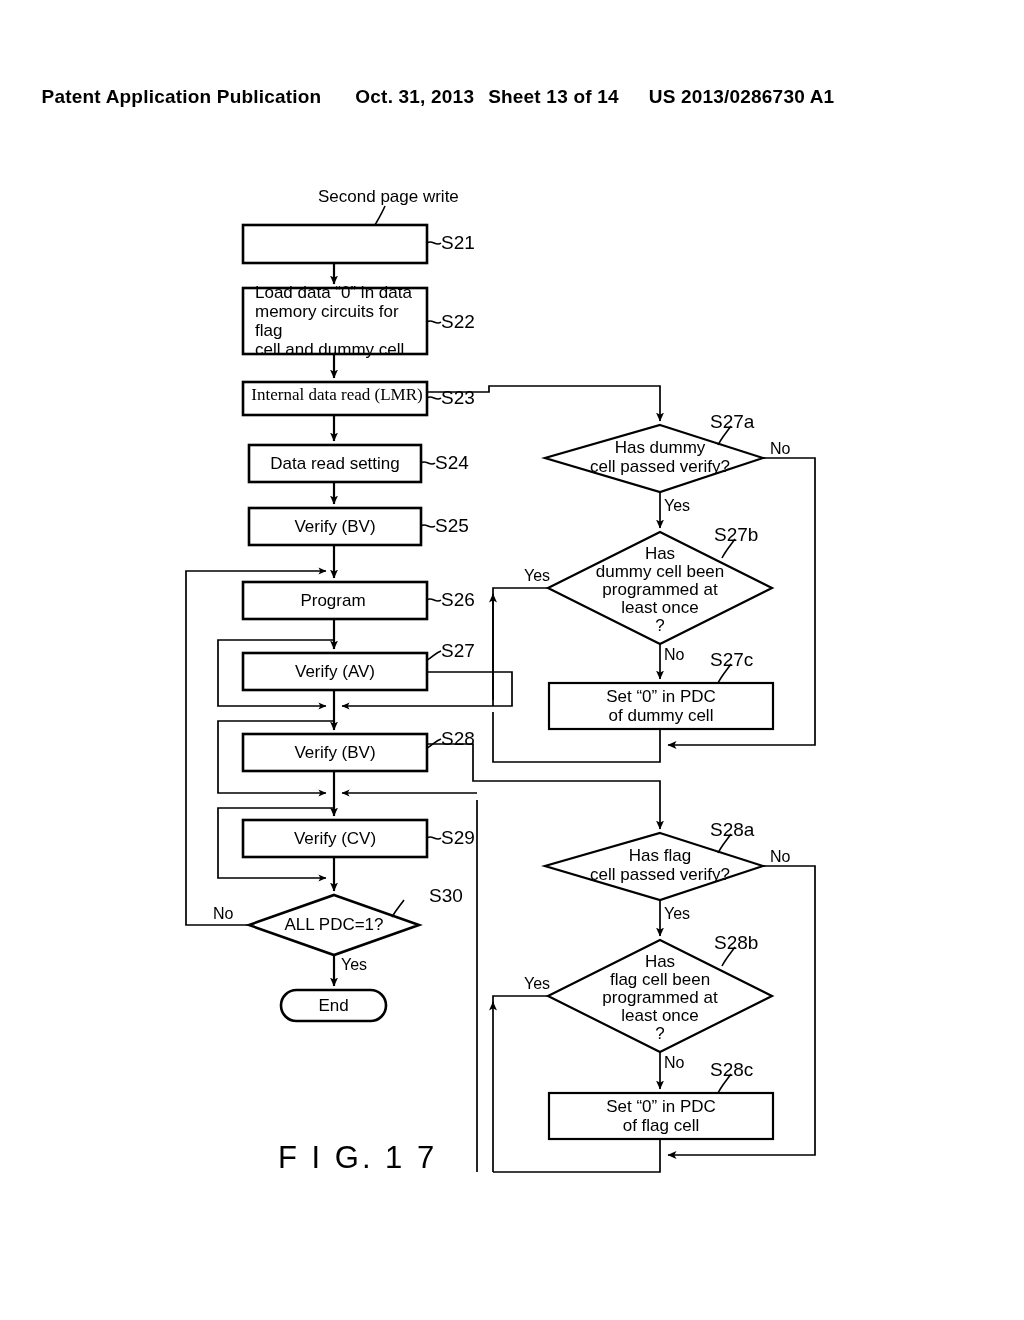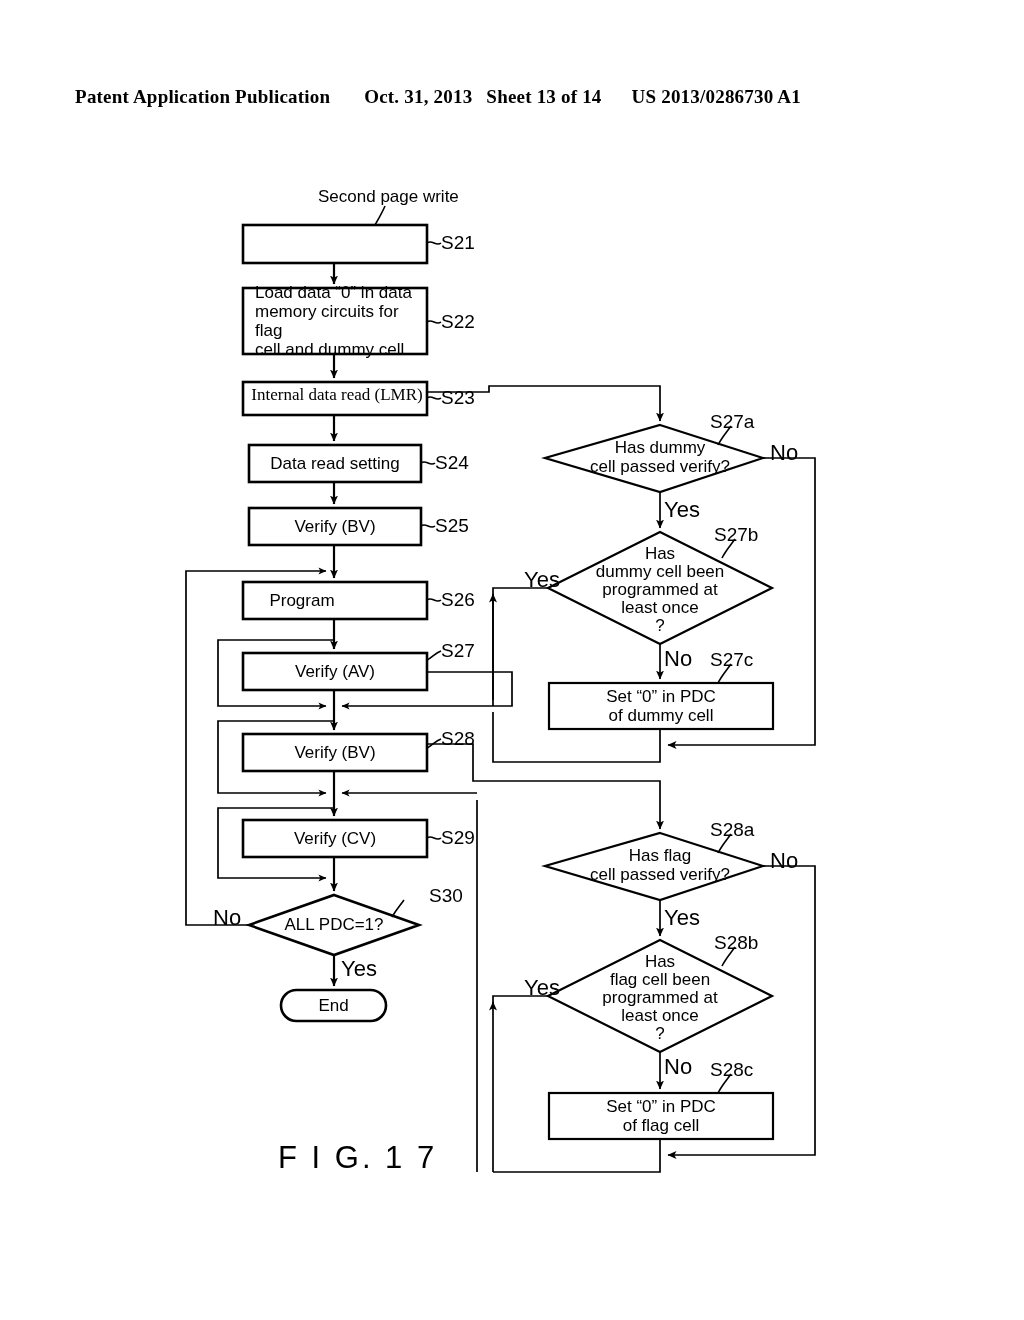--- a/index.html
+++ b/index.html
@@ -20,21 +20,21 @@
     overflow: hidden;
   }
 
   
   .pub-header {
     position: absolute;
     top: 86px;
     left: 0;
     width: 876px;
     text-align: center;
-    font-family: Liberation Serif, serif;
+    font-family: Liberation Sans, sans-serif;
     font-weight: bold;
     font-size: 19px;
     letter-spacing: 0.2px;
     white-space: nowrap;
   }
   .pub-header span { display: inline-block; vertical-align: baseline; }
   .hdr-gap-a { width: 34px; display: inline-block; }
   .hdr-gap-b { width: 14px; display: inline-block; }
   .hdr-gap-c { width: 30px; display: inline-block; }
 
@@ -71,21 +71,21 @@
   .step-label {
     position: absolute;
     font-family: "Liberation Sans", sans-serif;
     font-size: 19px;
     color: #000;
     white-space: nowrap;
   }
   .edge-label {
     position: absolute;
     font-family: "Liberation Sans", sans-serif;
-    font-size: 22px;
+    font-size: 16px;
     color: #000;
     white-space: nowrap;
   }
   .caption-title {
     position: absolute;
     font-family: "Liberation Sans", sans-serif;
     font-size: 17px;
     color: #000;
     white-space: nowrap;
   }
@@ -215,21 +215,21 @@
     </svg>
 
     <div class="caption-title" style="left:318px; top:187px;">Second page write</div>
 
     <div class="node-text" style="left:249px; top:288px; width:178px; height:66px; justify-content:flex-start; padding-left:6px; box-sizing:border-box; text-align:left;">Load data “0” in data
 memory circuits for flag
 cell and dummy cell</div>
     <div class="node-text" style="left:245px; top:382px; width:184px; height:25px;font-family:Liberation Serif, serif;">Internal data read (LMR)</div>
     <div class="node-text" style="left:249px; top:445px; width:172px; height:37px;">Data read setting</div>
     <div class="node-text" style="left:249px; top:508px; width:172px; height:37px;">Verify (BV)</div>
-    <div class="node-text" style="left:226px; top:582px; width:152px; height:37px;">Program</div>
+    <div class="node-text" style="left:257px; top:582px; width:152px; height:37px;">Program</div>
     <div class="node-text" style="left:243px; top:653px; width:184px; height:37px;">Verify (AV)</div>
     <div class="node-text" style="left:243px; top:734px; width:184px; height:37px;">Verify (BV)</div>
     <div class="node-text" style="left:243px; top:820px; width:184px; height:37px;">Verify (CV)</div>
     <div class="node-text" style="left:259px; top:910px; width:150px; height:30px;">ALL PDC=1?</div>
     <div class="node-text" style="left:281px; top:990px; width:105px; height:31px;border-radius:13px;">End</div>
 
     <div class="node-text" style="left:570px; top:433px; width:180px; height:48px;">Has dummy
 cell passed verify?</div>
     <div class="node-text" style="left:575px; top:543px; width:170px; height:94px; line-height:1.07;">Has
 dummy cell been

